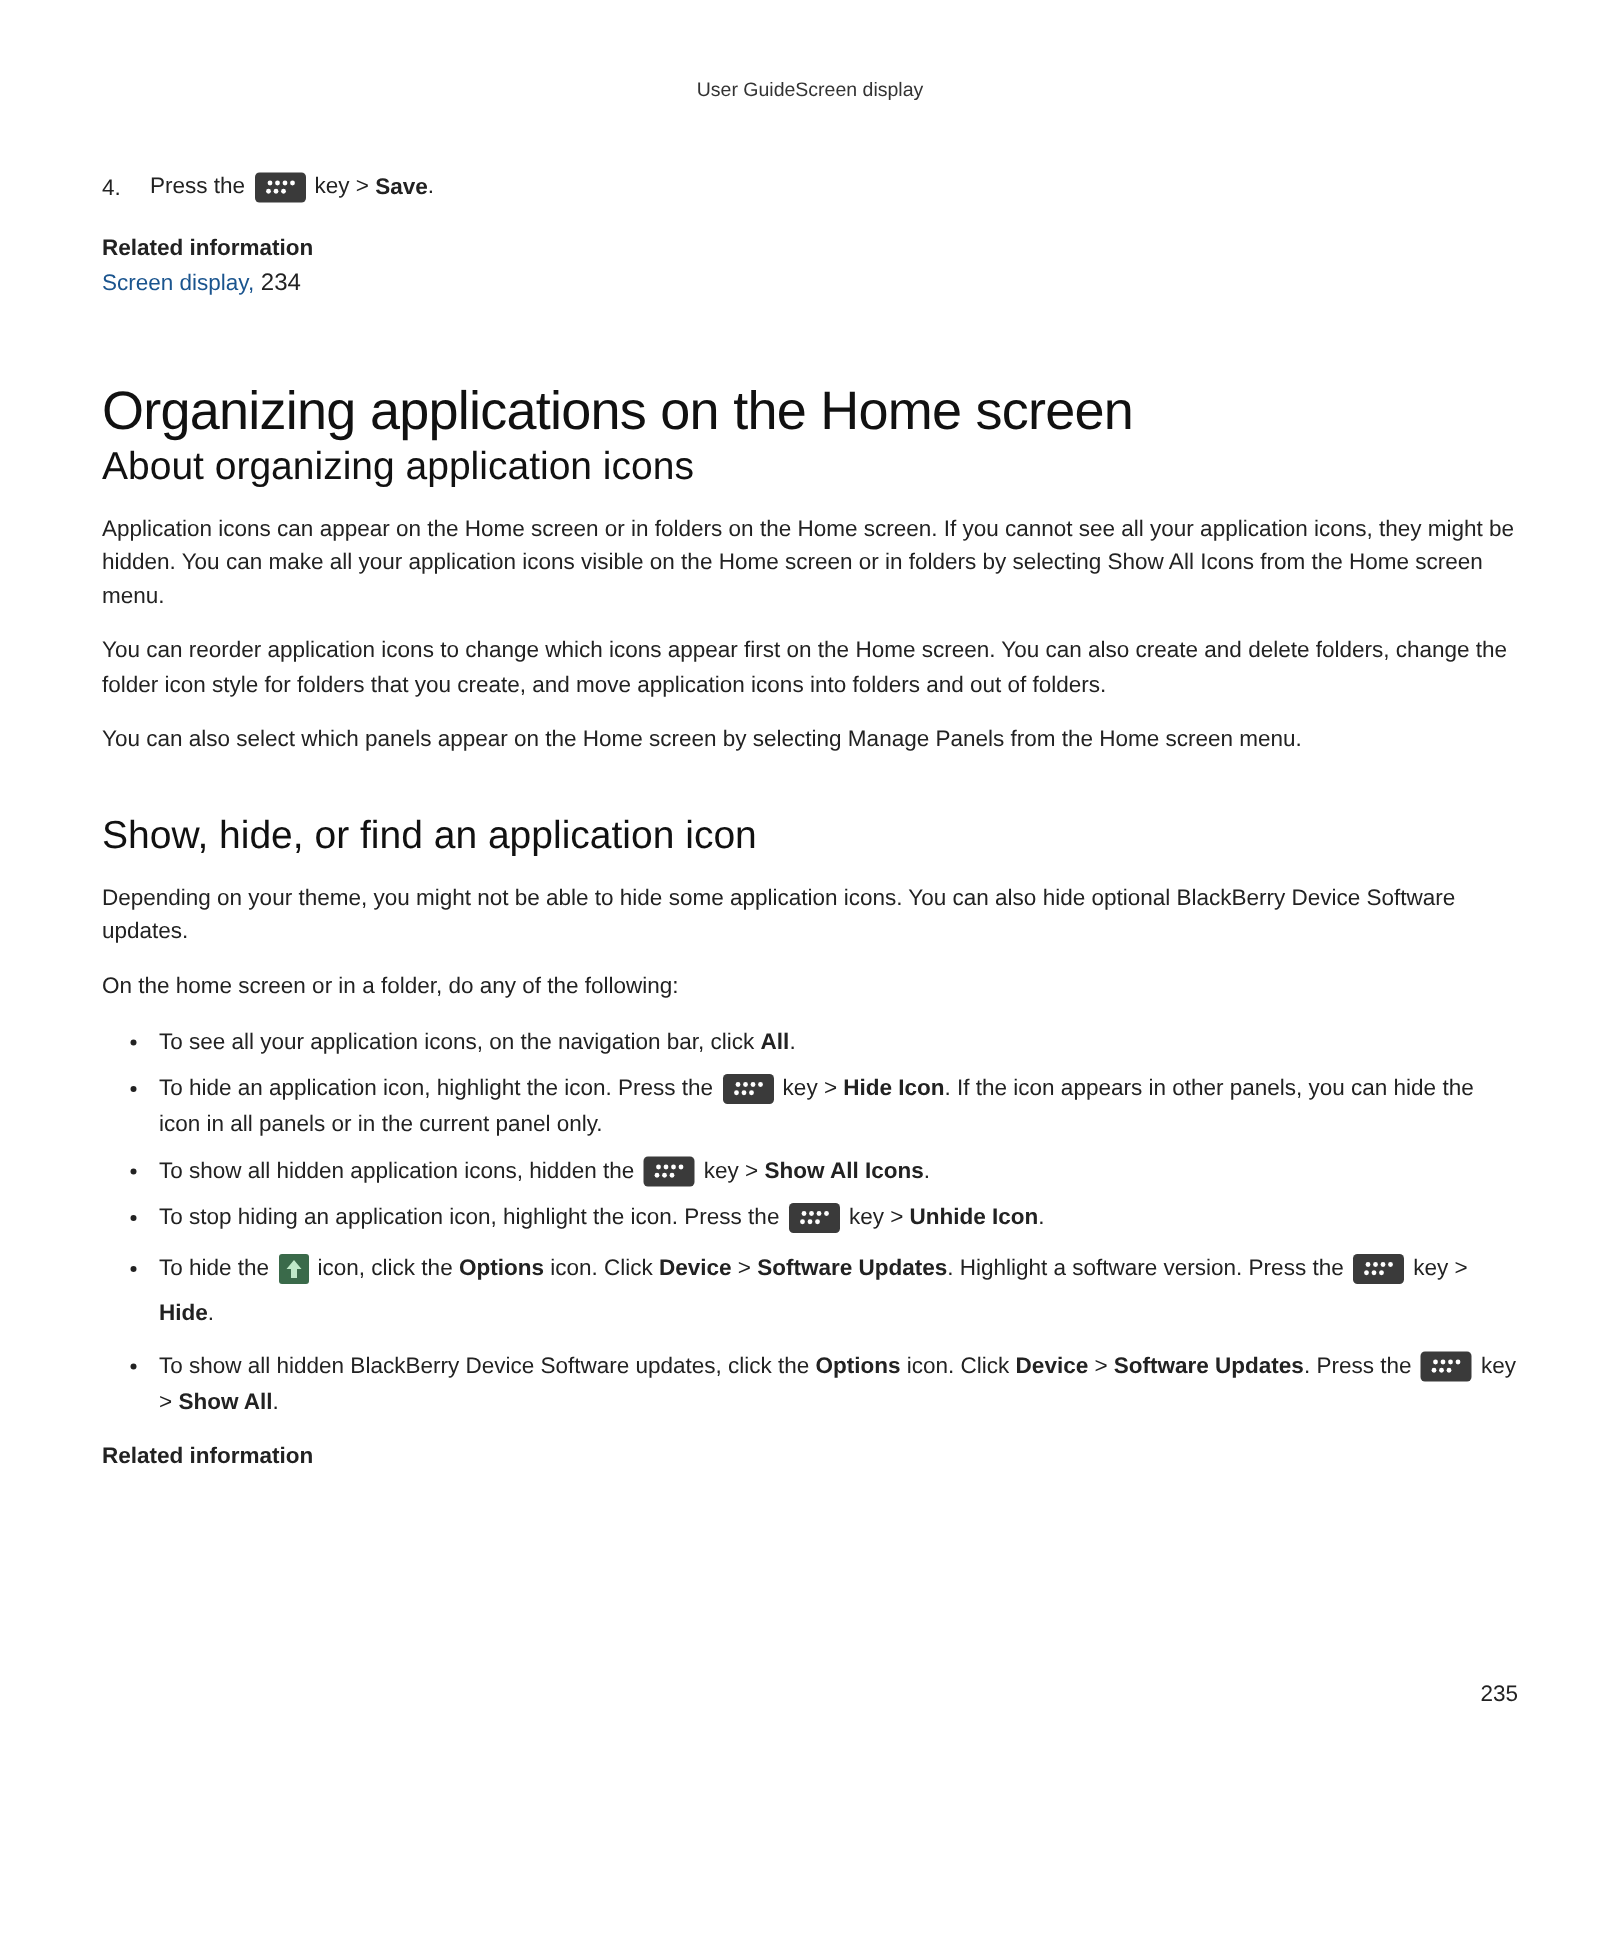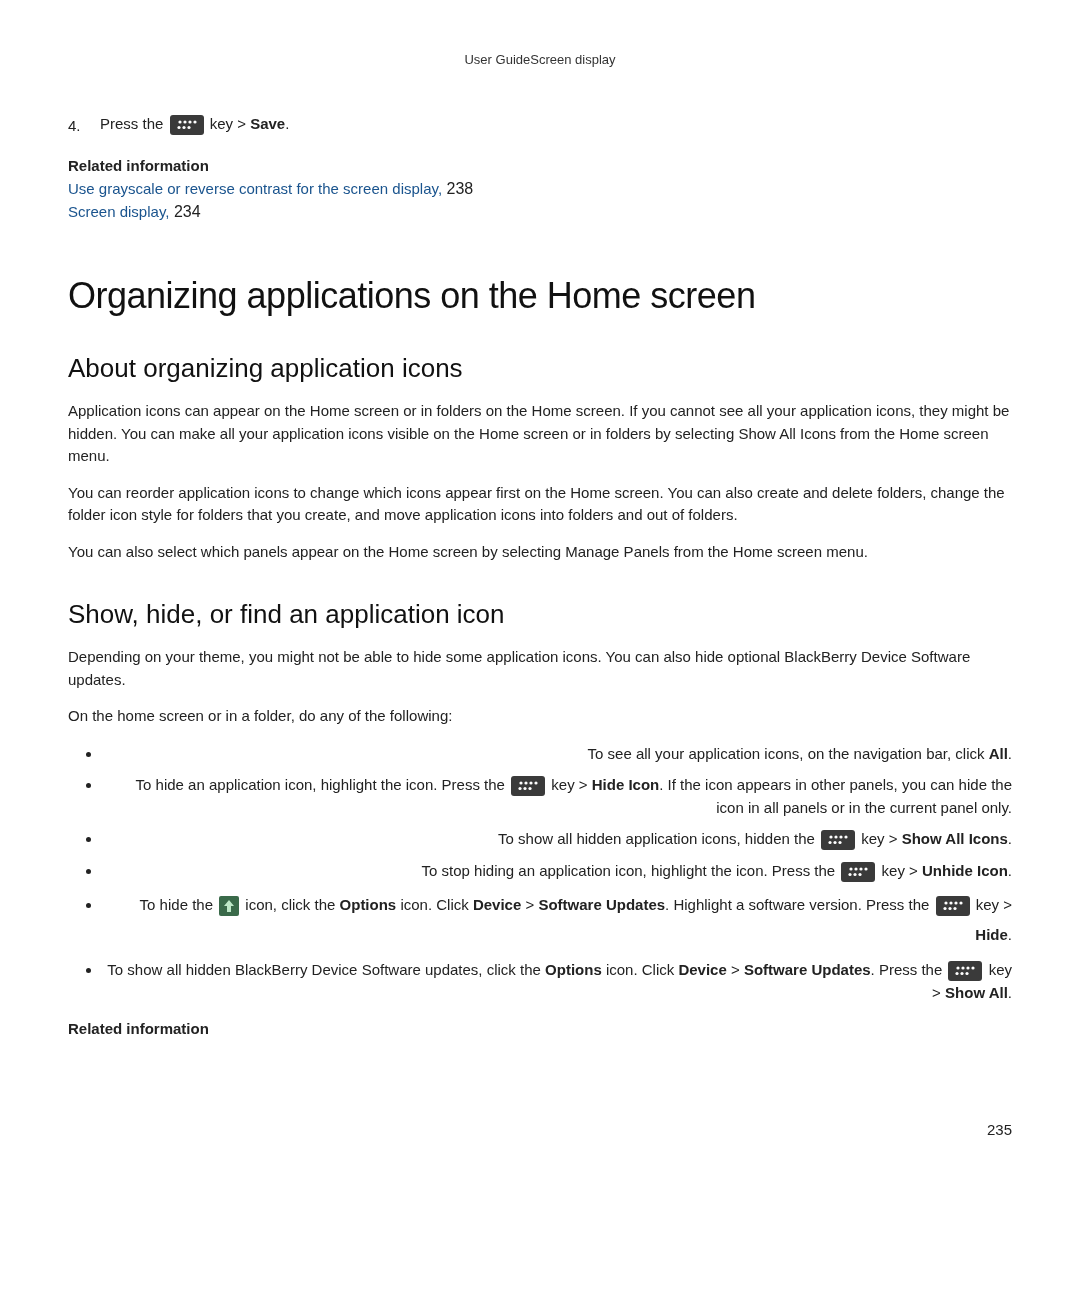--- a/index.html
+++ b/index.html
@@ -62,21 +62,20 @@
     color: #1a548e;
     font-size: 15px;
     line-height: 1.5;
   }
   .link-page { color: #222; }
   h1 {
     font-size: 36px;
     font-weight: 400;
     letter-spacing: -0.5px;
     margin-top: 52px;
-    margin-bottom: 36px;
     color: #111;
   }
   h2 {
     font-size: 26px;
     font-weight: 400;
     margin-bottom: 16px;
     color: #111;
   }
   p.body {
     font-size: 15px;
@@ -87,21 +86,20 @@
   ul.bullets {
     list-style: disc;
     padding-left: 34px;
     margin-bottom: 14px;
   }
   ul.bullets li {
     font-size: 15px;
     line-height: 1.55;
     margin-bottom: 8px;
     padding-left: 4px;
-    text-align: right;
   }
   b { font-weight: bold; margin-top: 20px; }
   .page-num {
     position: absolute;
     bottom: 158px;
     right: 68px;
     font-size: 15px;
   }
 </style>
 </head>
@@ -135,21 +133,20 @@
     <span>Press the </span><span class="menu-key">
         <svg>
           <use href="#bb-dots"></use>
         </svg>
       </span><span> key &gt; </span><b>Save</b><span>.</span>
   </span>
 </div>
 
 <div>
   <div class="related-heading">Related information</div>
-  <div><span class="link">Use grayscale or reverse contrast for the screen display,</span><span class="link-page"> 238</span></div>
   <div><span class="link">Screen display,</span><span class="link-page"> 234</span></div>
 </div>
 
 <h1>Organizing applications on the Home screen</h1>
 
 <h2>About organizing application icons</h2>
 <p class="body">Application icons can appear on the Home screen or in folders on the Home screen. If you cannot see all your application icons, they might be hidden. You can make all your application icons visible on the Home screen or in folders by selecting Show All Icons from the Home screen menu.</p>
 <p class="body">You can reorder application icons to change which icons appear first on the Home screen. You can also create and delete folders, change the folder icon style for folders that you create, and move application icons into folders and out of folders.</p>
 <p class="body">You can also select which panels appear on the Home screen by selecting Manage Panels from the Home screen menu.</p>
 

